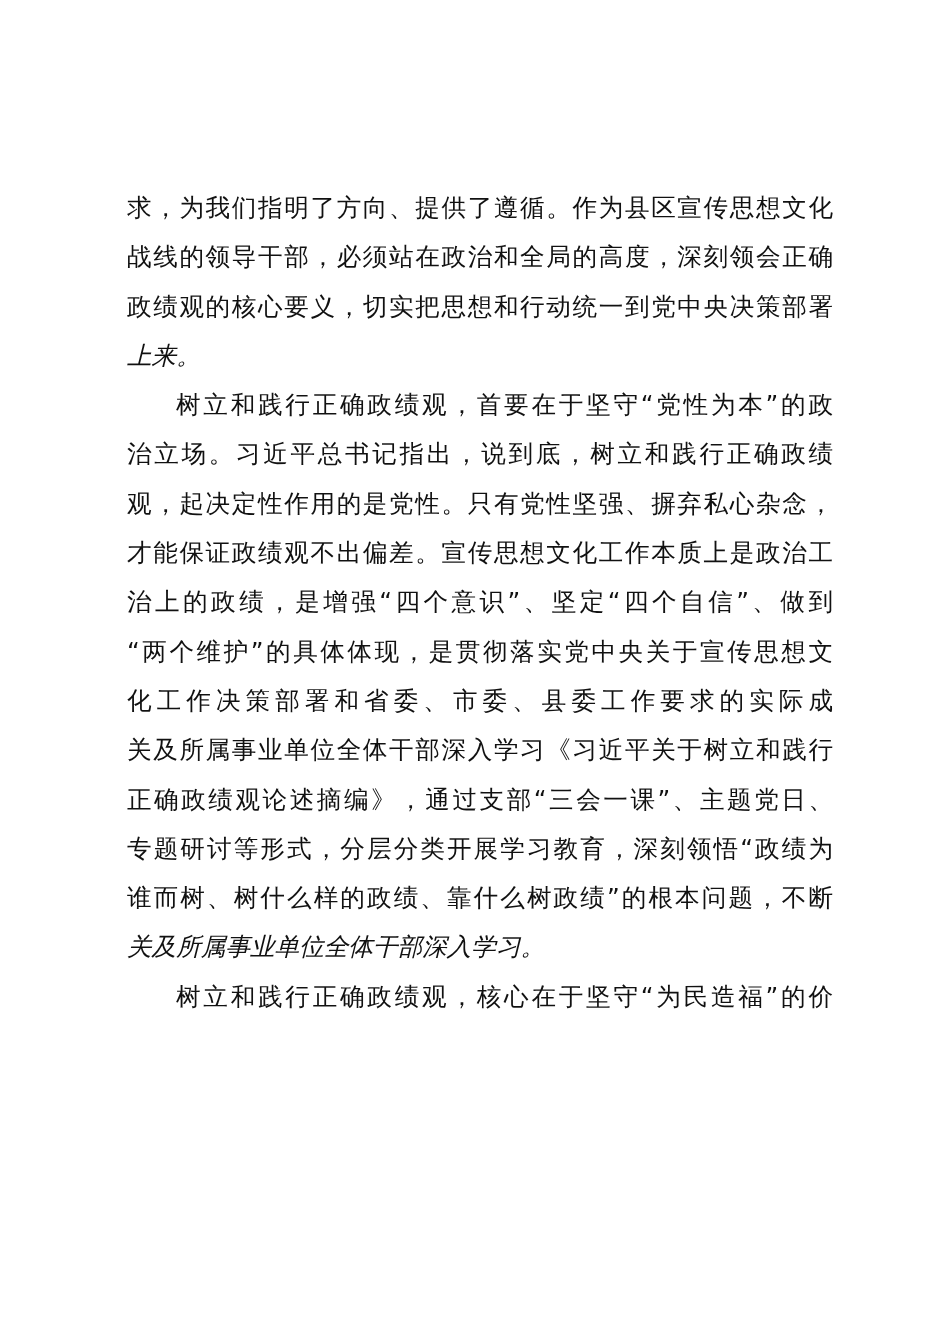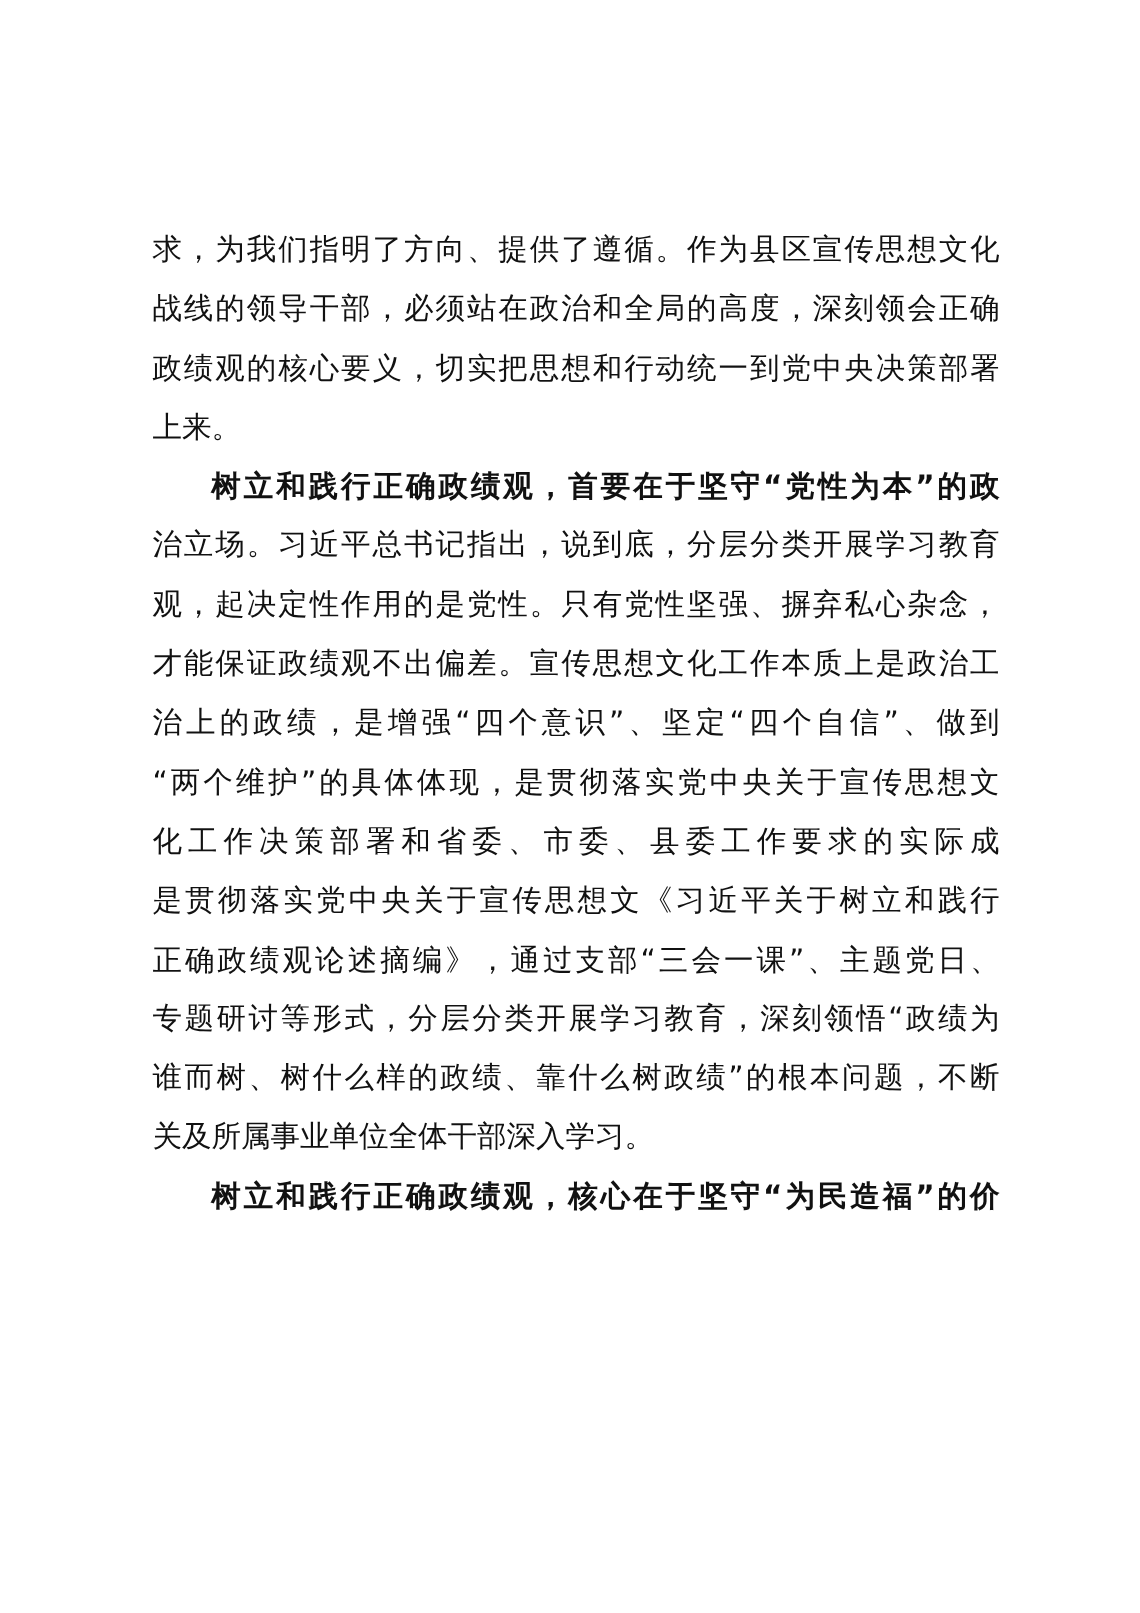--- a/index.html
+++ b/index.html
@@ -32,48 +32,48 @@
       height: 49.3px;
       line-height: 49.3px;
       font-size: 24.6px;
       white-space: nowrap;
       text-align: justify;
       text-align-last: justify;
       letter-spacing: 0px;
     }
     .line.last {
       text-align-last: left;
+      font-style: italic;
     }
     .line.indent {
       padding-left: 49px;
-      font-weight: bold;
     }
   </style>
 </head>
 <body>
 
 <div class="page">
   <div class="content">
 
     <div>
       <div class="line">求，为我们指明了方向、提供了遵循。作为县区宣传思想文化</div>
       <div class="line">战线的领导干部，必须站在政治和全局的高度，深刻领会正确</div>
       <div class="line">政绩观的核心要义，切实把思想和行动统一到党中央决策部署</div>
       <div class="line last">上来。</div>
     </div>
 
     <div>
       <div class="line indent">树立和践行正确政绩观，首要在于坚守“党性为本”的政</div>
-      <div class="line">治立场。习近平总书记指出，说到底，分层分类开展学习教育</div>
+      <div class="line">治立场。习近平总书记指出，说到底，树立和践行正确政绩</div>
       <div class="line">观，起决定性作用的是党性。只有党性坚强、摒弃私心杂念，</div>
       <div class="line">才能保证政绩观不出偏差。宣传思想文化工作本质上是政治工</div>
       <div class="line">治上的政绩，是增强“四个意识”、坚定“四个自信”、做到</div>
       <div class="line">“两个维护”的具体体现，是贯彻落实党中央关于宣传思想文</div>
       <div class="line">化工作决策部署和省委、市委、县委工作要求的实际成</div>
-      <div class="line">是贯彻落实党中央关于宣传思想文《习近平关于树立和践行</div>
+      <div class="line">关及所属事业单位全体干部深入学习《习近平关于树立和践行</div>
       <div class="line">正确政绩观论述摘编》，通过支部“三会一课”、主题党日、</div>
       <div class="line">专题研讨等形式，分层分类开展学习教育，深刻领悟“政绩为</div>
       <div class="line">谁而树、树什么样的政绩、靠什么树政绩”的根本问题，不断</div>
       <div class="line last">关及所属事业单位全体干部深入学习。</div>
     </div>
 
     <div>
       <div class="line indent">树立和践行正确政绩观，核心在于坚守“为民造福”的价</div>
     </div>
 

